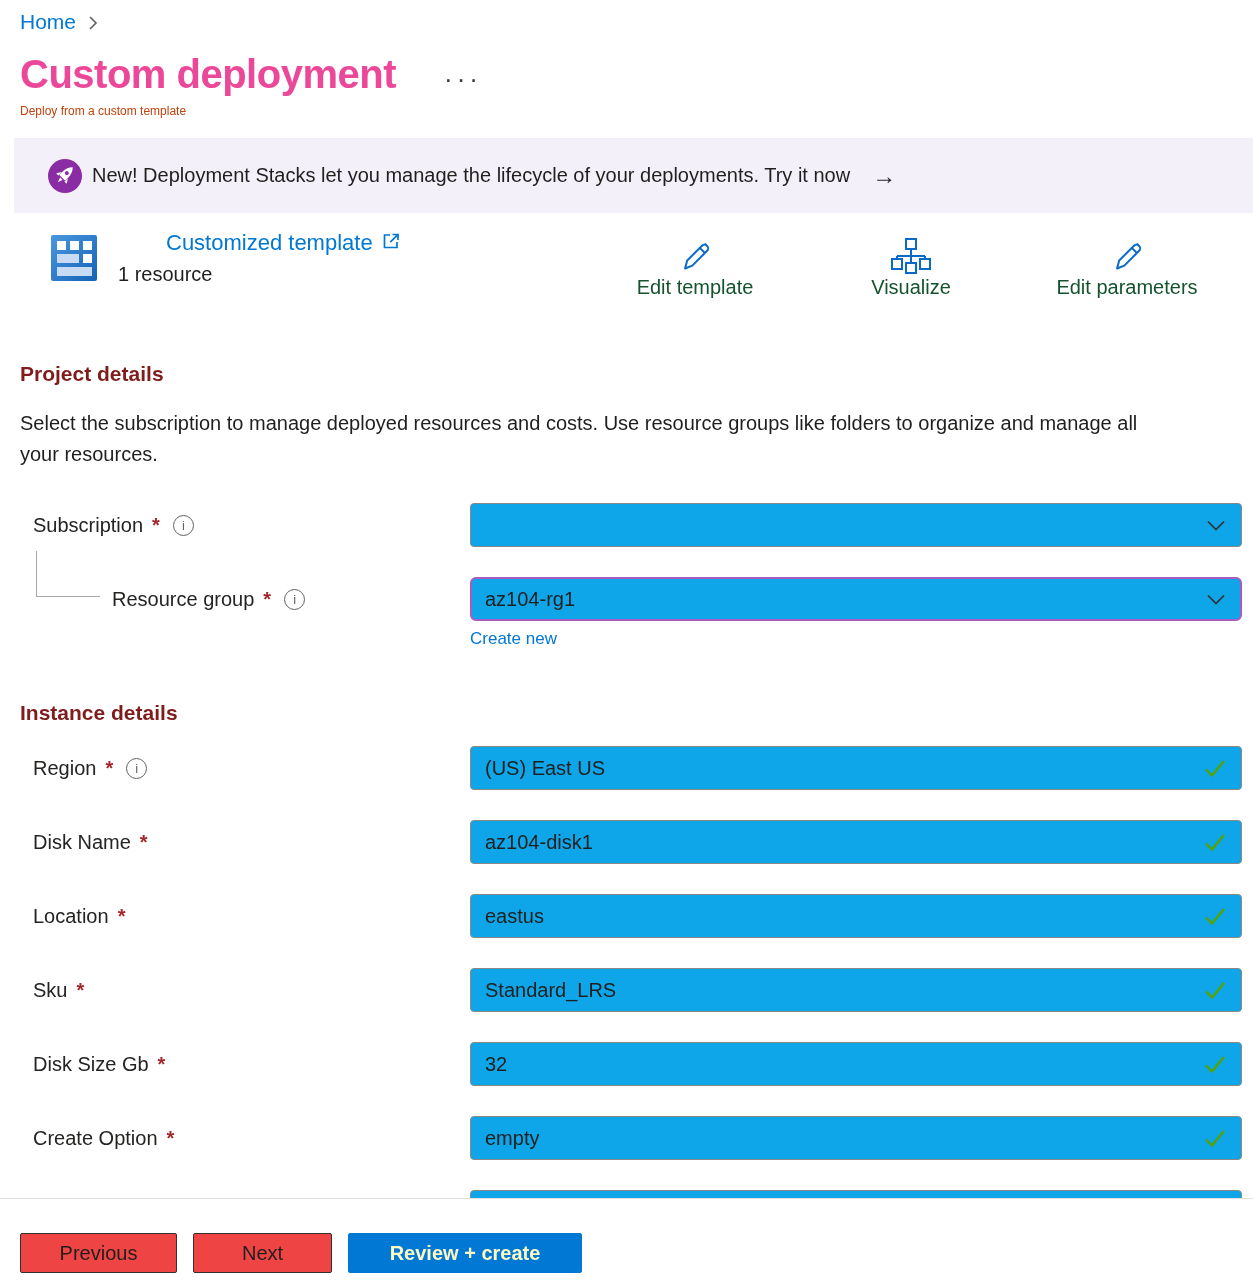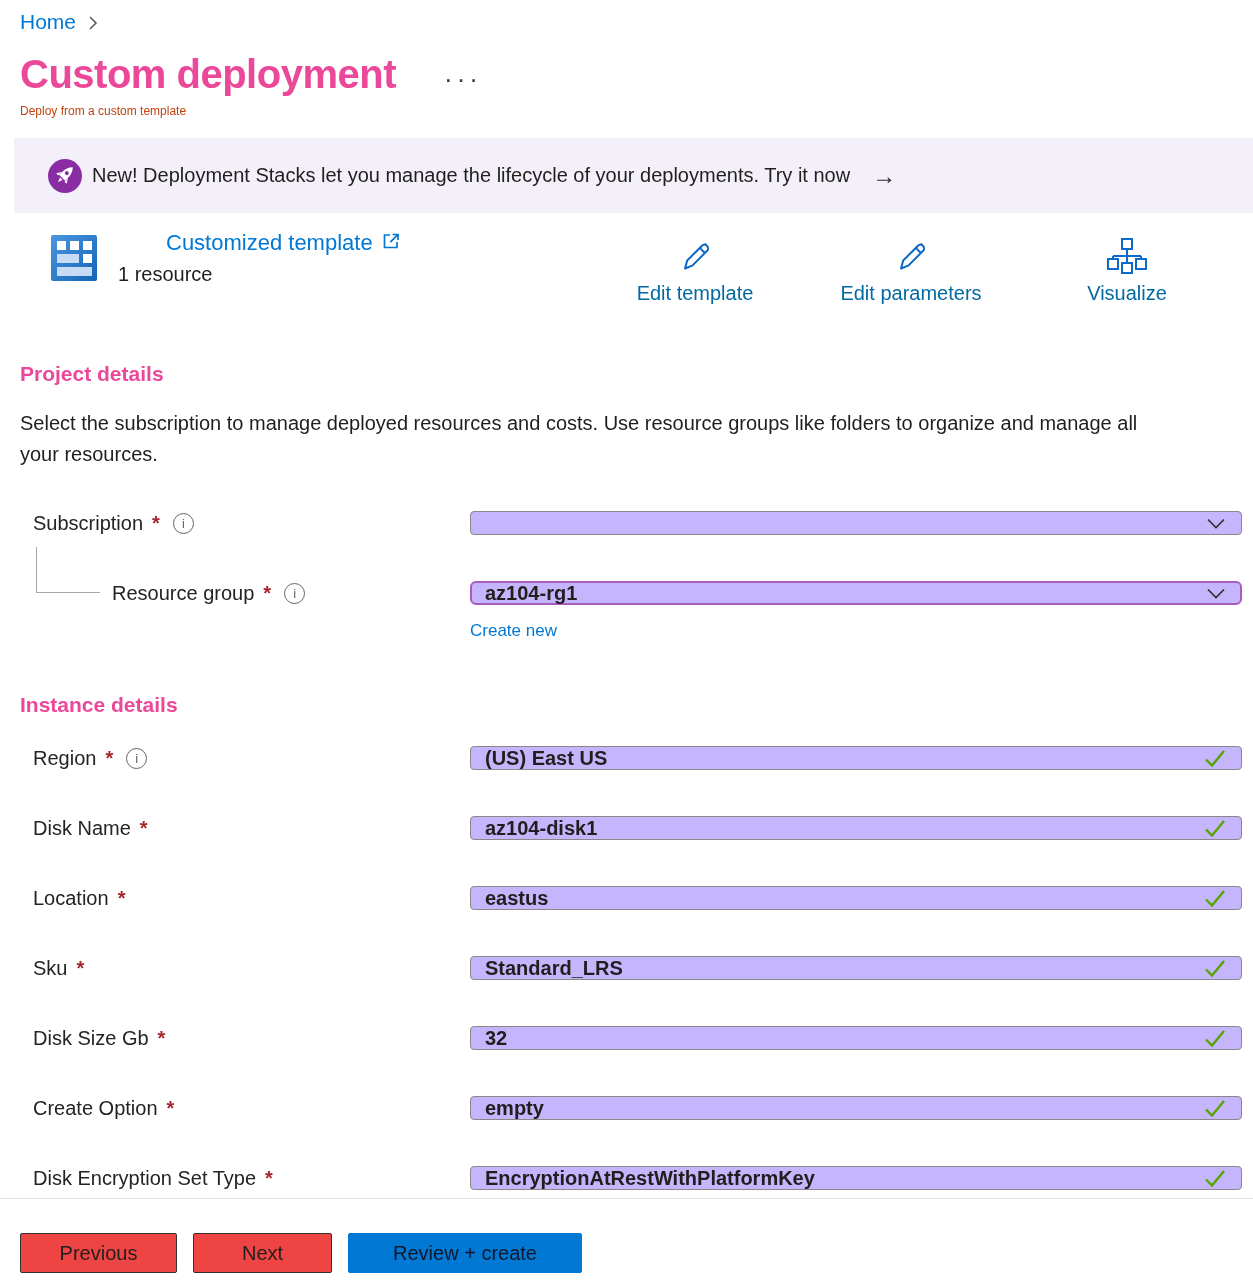--- a/index.html
+++ b/index.html
@@ -36,24 +36,24 @@
   
   .template-row { margin-top:17px; display:flex; position:relative; height:88px; }
   .tpl-icon { width:48px; height:48px; margin:4px 0 0 30px; }
   .tpl-text { margin-left:20px; }
   .tpl-link-line { display:flex; align-items:center; gap:8px;margin-left:48px; }
   .tpl-link { color:#0078d4; font-size:22px; text-decoration:none; cursor:pointer; }
   .tpl-count { margin-top:7px; font-size:20px; color:#201f1e; }
   .actions { position:absolute; top:6px; right:30px; display:flex; gap:46px; }
   .action-item { width:170px; display:flex; flex-direction:column; align-items:center; cursor:pointer; }
   .action-item svg { width:40px; height:40px; }
-  .action-label { margin-top:6px; font-size:20px; color:#0369a1; }
-
-  
-  .section-heading { font-size:21px; font-weight:700; color:#ec4899; }
+  .action-label { margin-top:0; font-size:20px; color:#14532d; }
+
+  
+  .section-heading { font-size:21px; font-weight:700; color:#7f1d1d; }
   .heading-project { margin-top:44px; }
   .heading-instance { margin-top:52px; }
   .description { margin-top:22px; font-size:20px; line-height:31px; max-width:1160px; color:#201f1e; }
 
   
   .form-row { display:flex; align-items:center; min-height:40px; }
   .row-subscription { margin-top:33px; }
   .row-resource-group { margin-top:30px; position:relative; }
   .row-region { margin-top:21px; }
   .row-gap { margin-top:30px; }
@@ -65,23 +65,23 @@
     width:21px; height:21px; border:1.4px solid #66625f; border-radius:50%;
     display:inline-flex; align-items:center; justify-content:center;
     font-size:13px; color:#66625f; cursor:pointer; margin-left:3px; flex:0 0 21px;
   }
   .connector {
     position:absolute; left:16px; top:-26px; width:64px; height:46px;
     border-left:1px solid #a9a7a5; border-bottom:1px solid #a9a7a5;
   }
   .field-input { flex:1; }
   .select-box, .input-box {
-    height:24px; border:1px solid #8a8886; border-radius:4px; background:#c4b5fd;
+    height:44px; border:1px solid #8a8886; border-radius:4px; background:#0ea5e9;
     display:flex; align-items:center; justify-content:space-between;
-    padding:0 13px 0 14px; font-size:20px; color:#201f1e; cursor:pointer;font-weight:bold;
+    padding:0 13px 0 14px; font-size:20px; color:#201f1e; cursor:pointer;
   }
   .focus-purple { border:2px solid #a85cbf; border-radius:6px; padding:0 12px 0 13px; }
   .box-value { white-space:nowrap; overflow:hidden; }
   .create-new-row { margin-left:450px; margin-top:8px; }
   .create-new-row a { color:#0078d4; font-size:17px; text-decoration:none; cursor:pointer; }
 
   .check-icon, .chev-icon { flex:0 0 auto; display:inline-flex; }
 
   
   .footer {
@@ -89,21 +89,21 @@
     background:#fff; border-top:1px solid #e3e1df;
     display:flex; align-items:flex-start; padding:34px 0 0 20px; gap:16px;
   }
   .btn {
     height:40px; border-radius:2px; font-size:20px;
     display:inline-flex; align-items:center; justify-content:center;
     cursor:pointer; font-family:inherit;
   }
   .btn-secondary { min-width:157px; background:#ef4444; border:1px solid #323130; color:#201f1e; }
   .btn-next { min-width:139px; }
-  .btn-primary { min-width:234px; background:#0078d4; border:1px solid #0078d4; color:#0f172a; font-weight:400; }
+  .btn-primary { min-width:234px; background:#0078d4; border:1px solid #0078d4; color:#fef9c3; font-weight:700; }
 </style>
 </head>
 <body>
 
 <div class="content">
 
   <div class="breadcrumb">
     <a>Home</a>
     <span class="crumb-chev">
       <svg width="14" height="16" viewBox="0 0 14 16">
@@ -171,39 +171,39 @@
         <svg viewBox="0 0 40 40">
           <g fill="none" stroke="#0b69c7" stroke-width="2" stroke-linejoin="round">
             <path d="M10 32.5l2.2-8L27 9.7a3.4 3.4 0 0 1 4.8 0l-1.4-1.4 1.7 1.7a3.4 3.4 0 0 1 0 4.8L17.3 29.6l-7.3 2.9z"></path>
             <path d="M24.8 11.9l4.6 4.6"></path>
           </g>
         </svg>
         <span class="action-label">Edit template</span>
       </div>
       <div class="action-item">
         <svg viewBox="0 0 40 40">
-          <g fill="none" stroke="#0b69c7" stroke-width="2" stroke-linejoin="round">
-            <path d="M10 32.5l2.2-8L27 9.7a3.4 3.4 0 0 1 4.8 0l-1.4-1.4 1.7 1.7a3.4 3.4 0 0 1 0 4.8L17.3 29.6l-7.3 2.9z"></path>
-            <path d="M24.8 11.9l4.6 4.6"></path>
-          </g>
-        </svg>
-        <span class="action-label">Edit parameters</span>
-      </div>
-      <div class="action-item">
-        <svg viewBox="0 0 40 40">
           <g fill="none" stroke="#0b69c7" stroke-width="2">
             <rect x="15" y="3" width="10" height="10"></rect>
             <path d="M20 13v7M6 20h28M6 20v3M34 20v3M20 20v7"></path>
             <rect x="1" y="23" width="10" height="10"></rect>
             <rect x="29" y="23" width="10" height="10"></rect>
             <rect x="15" y="27" width="10" height="10"></rect>
           </g>
         </svg>
         <span class="action-label">Visualize</span>
       </div>
+      <div class="action-item">
+        <svg viewBox="0 0 40 40">
+          <g fill="none" stroke="#0b69c7" stroke-width="2" stroke-linejoin="round">
+            <path d="M10 32.5l2.2-8L27 9.7a3.4 3.4 0 0 1 4.8 0l-1.4-1.4 1.7 1.7a3.4 3.4 0 0 1 0 4.8L17.3 29.6l-7.3 2.9z"></path>
+            <path d="M24.8 11.9l4.6 4.6"></path>
+          </g>
+        </svg>
+        <span class="action-label">Edit parameters</span>
+      </div>
     </div>
   </div>
 
   <div class="section-heading heading-project">Project details</div>
   <div class="description">Select the subscription to manage deployed resources and costs. Use resource groups like folders to organize and manage all your resources.</div>
 
   <div class="form-row row-subscription">
     <div class="field-label">
       <span class="lbl">Subscription</span>
       <span class="req">*</span>

